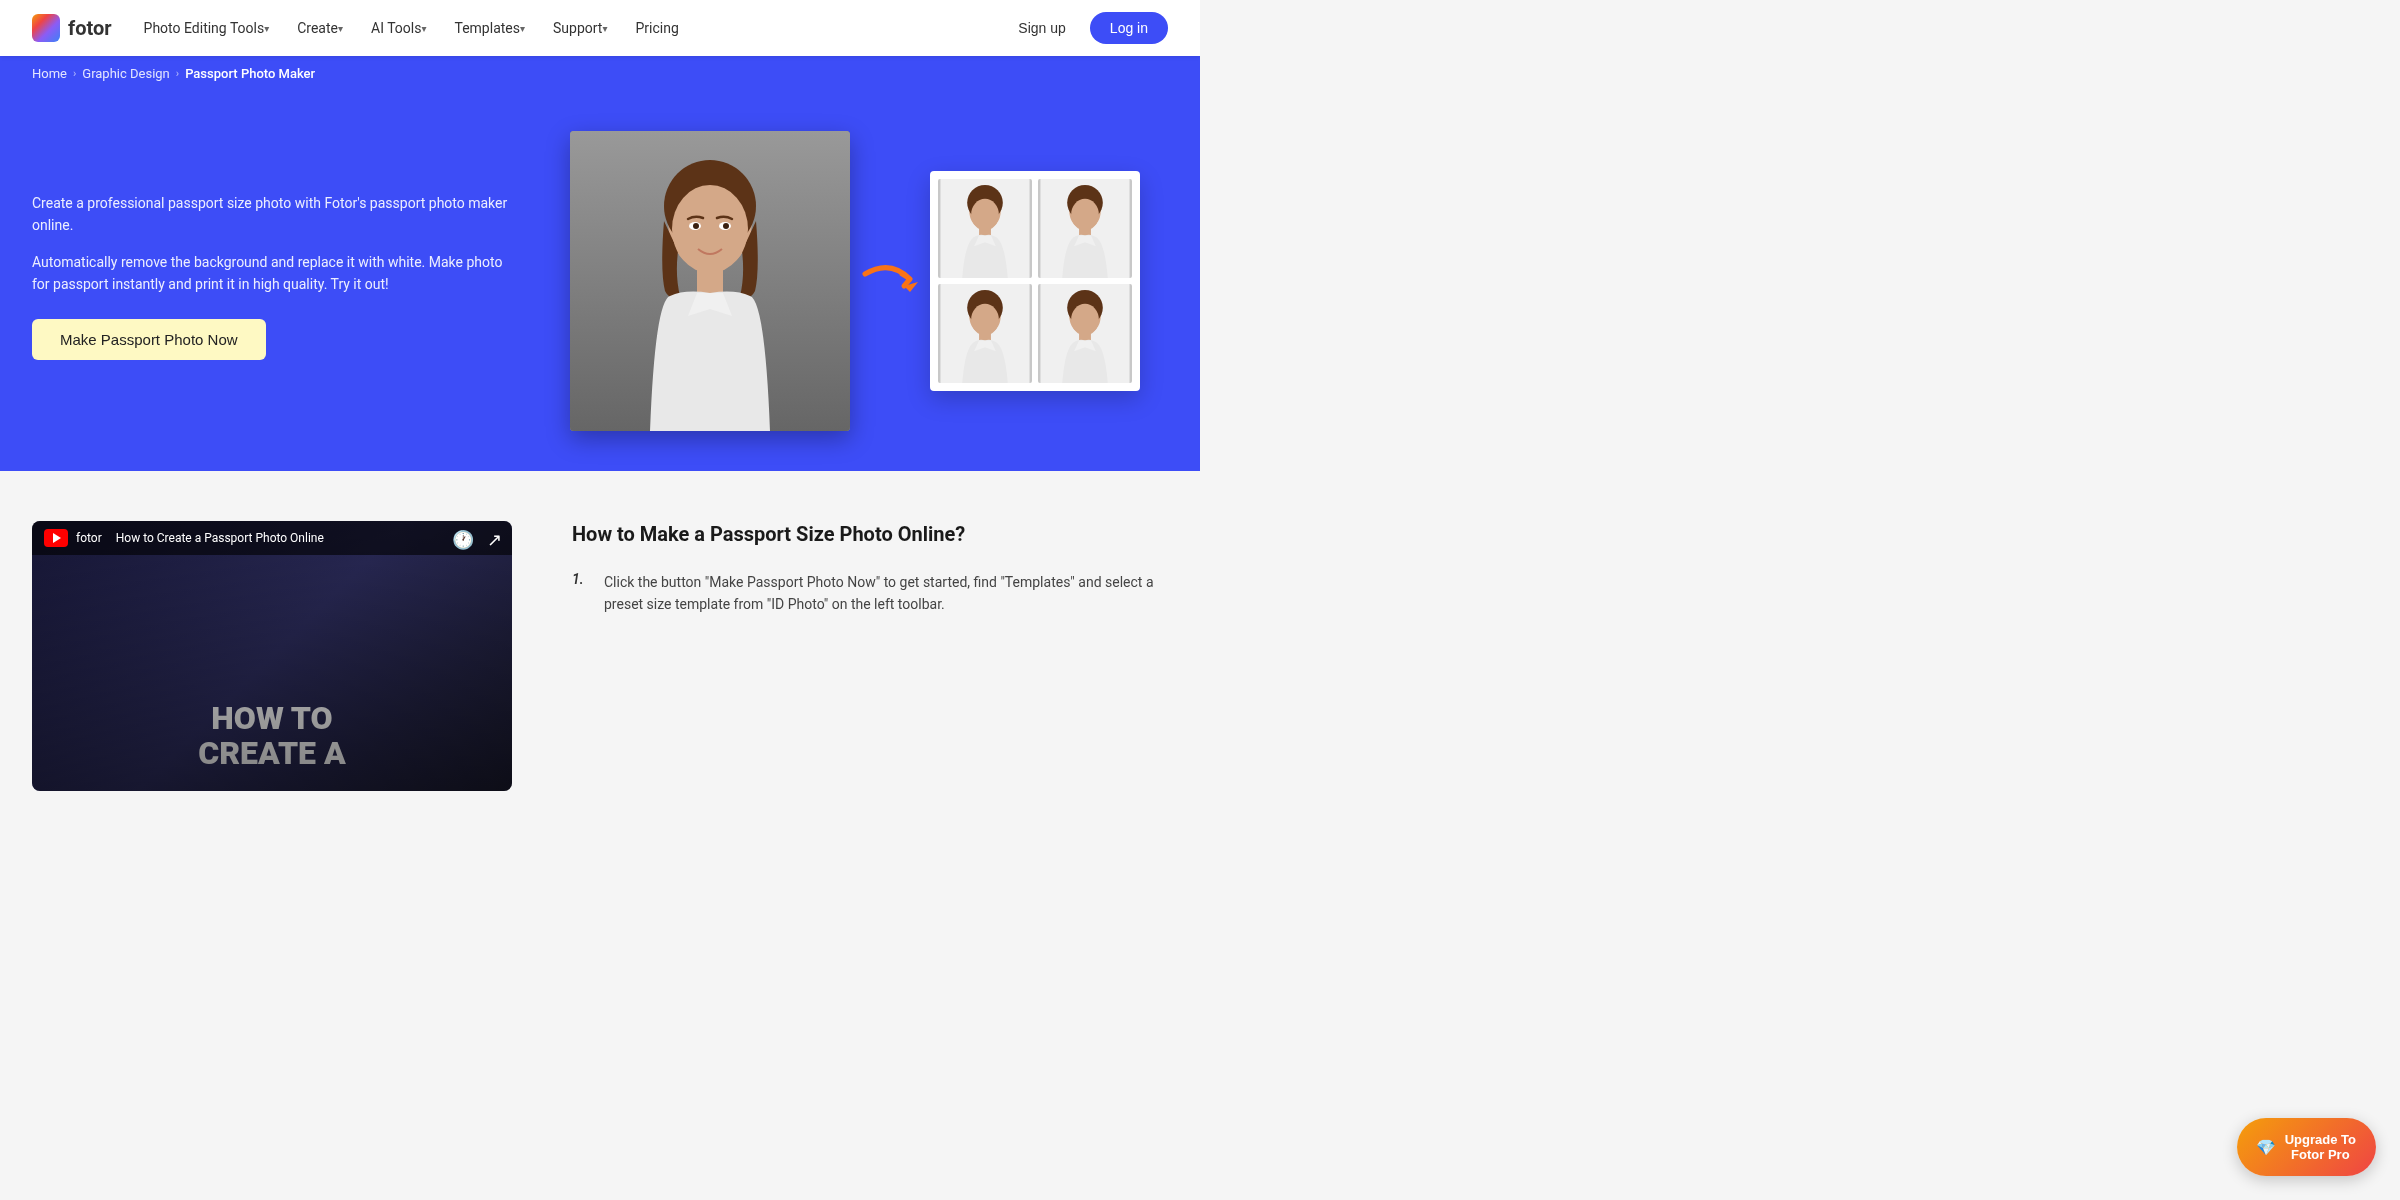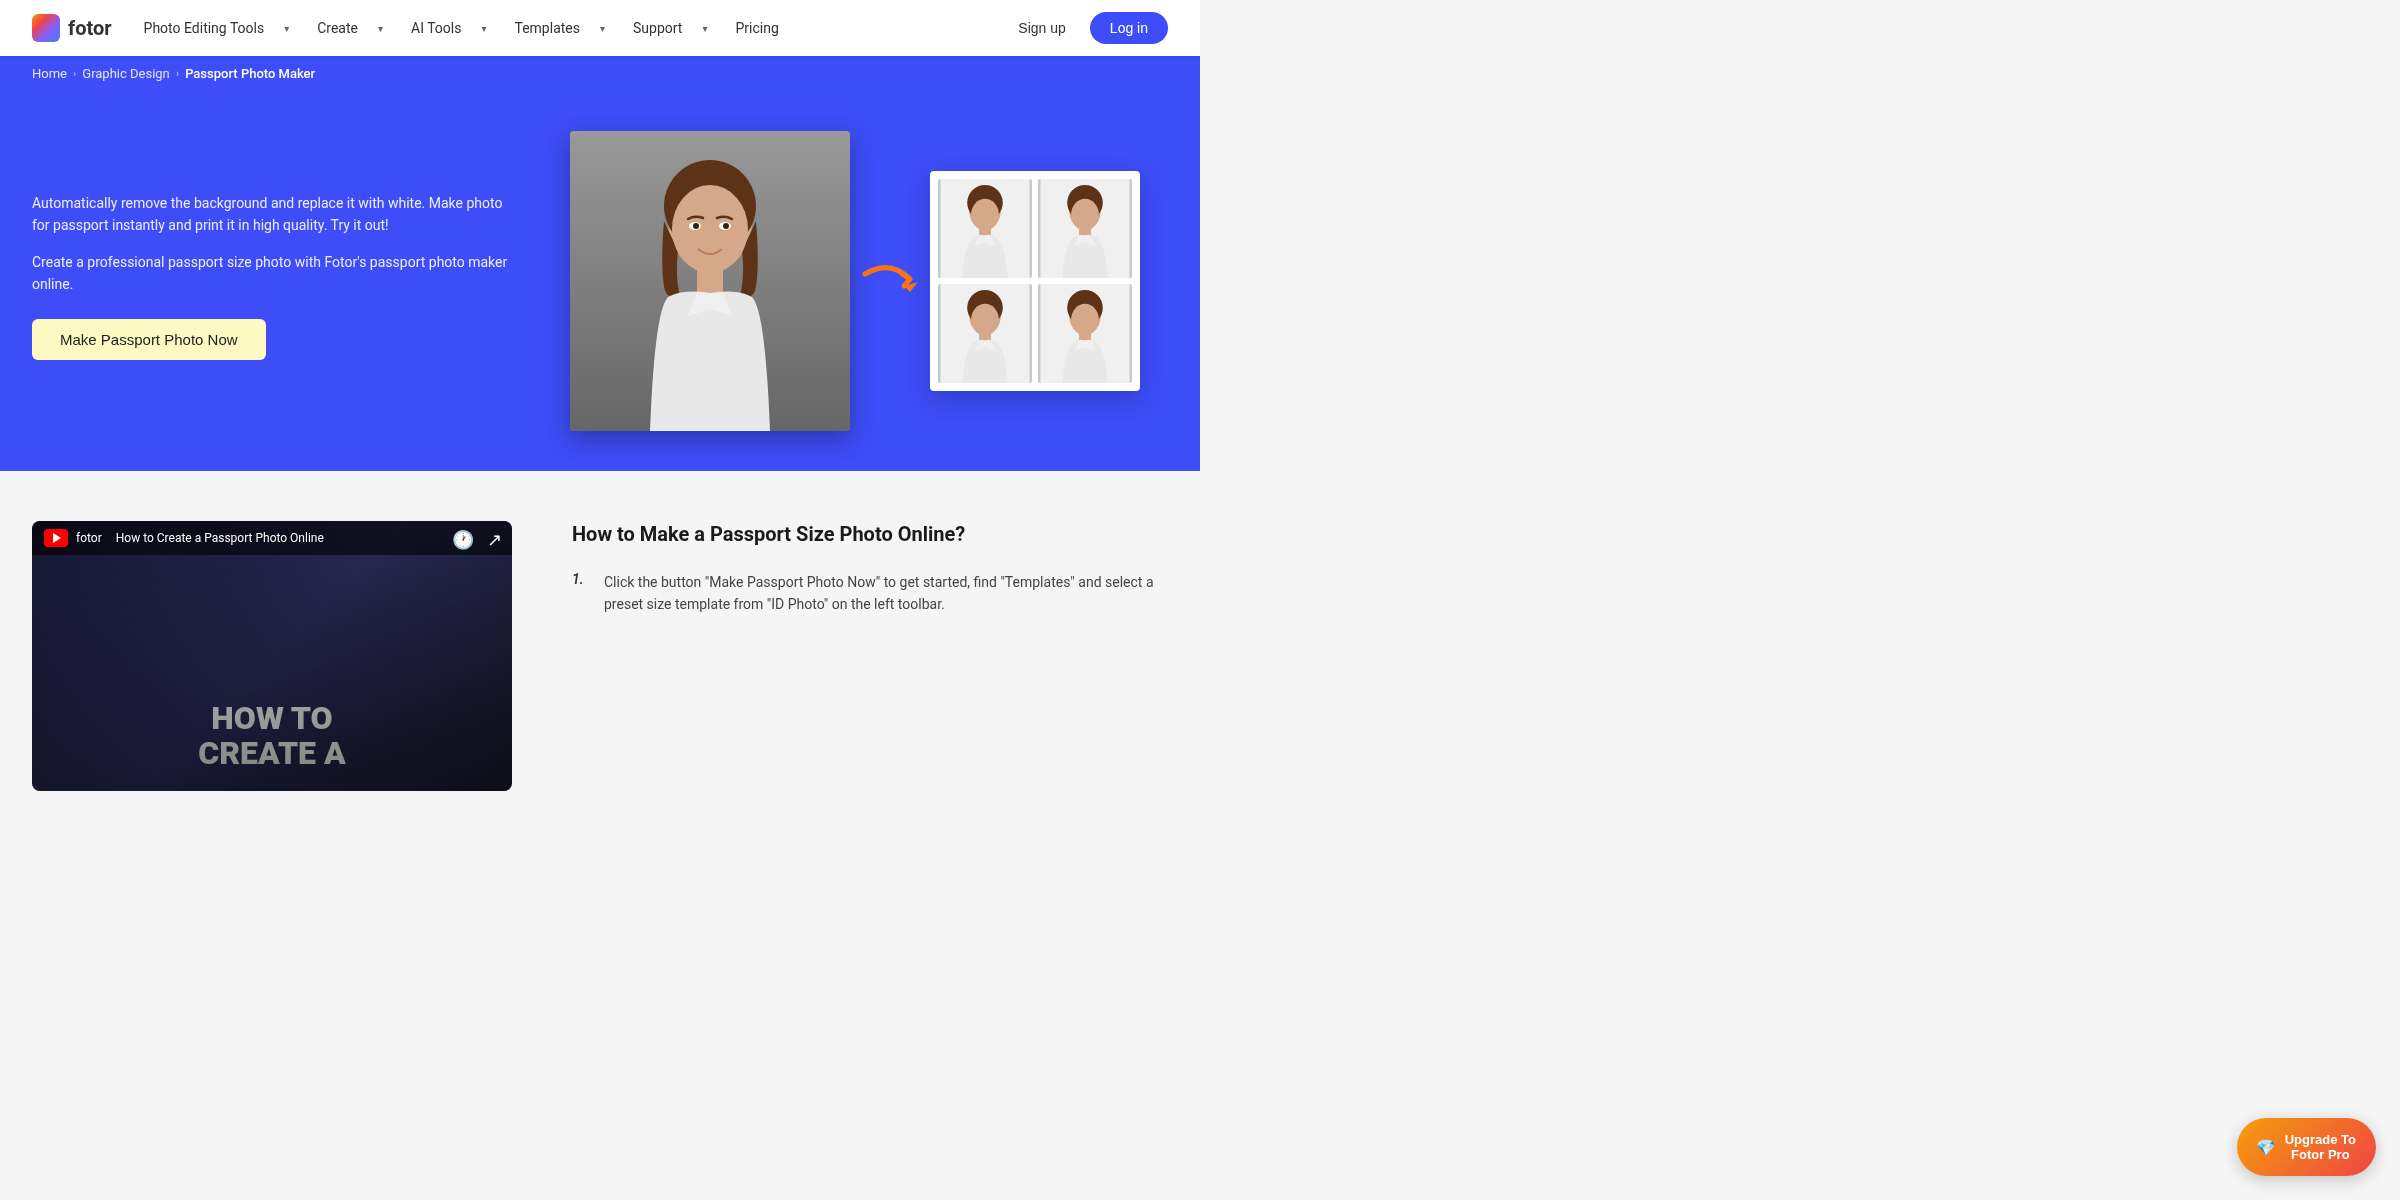--- a/index.html
+++ b/index.html
@@ -33,21 +33,21 @@
     }
     .nav-items {
       display: flex;
       align-items: center;
       gap: 4px;
       flex: 1;
     }
     .nav-item {
       display: flex;
       align-items: center;
-      gap: 20px;
+      gap: 0;
       padding: 6px 12px;
       font-size: 14px;
       color: #333;
       cursor: pointer;
       border-radius: 4px;
       white-space: nowrap;
     }
     .nav-chevron {
       font-size: 10px;
       color: #666;
@@ -347,22 +347,22 @@
 <div class="breadcrumb">
   <span class="breadcrumb-link">Home</span>
   <span class="breadcrumb-sep">›</span>
   <span class="breadcrumb-link">Graphic Design</span>
   <span class="breadcrumb-sep">›</span>
   <span class="breadcrumb-current">Passport Photo Maker</span>
 </div>
 
 <div class="hero">
   <div class="hero-content">
+    <p class="hero-desc">Create a professional passport size photo with Fotor's passport photo maker online.</p>
     <p class="hero-desc">Automatically remove the background and replace it with white. Make photo for passport instantly and print it in high quality. Try it out!</p>
-    <p class="hero-desc">Create a professional passport size photo with Fotor's passport photo maker online.</p>
     <div class="hero-cta">
       <button class="btn-cta">Make Passport Photo Now</button>
     </div>
   </div>
 
   <div class="hero-visuals">
 
     <div class="hero-main-photo">
       <svg viewBox="0 0 280 300" width="280" height="300" xmlns="http://www.w3.org/2000/svg">
         <rect width="280" height="300" fill="#888"></rect>

